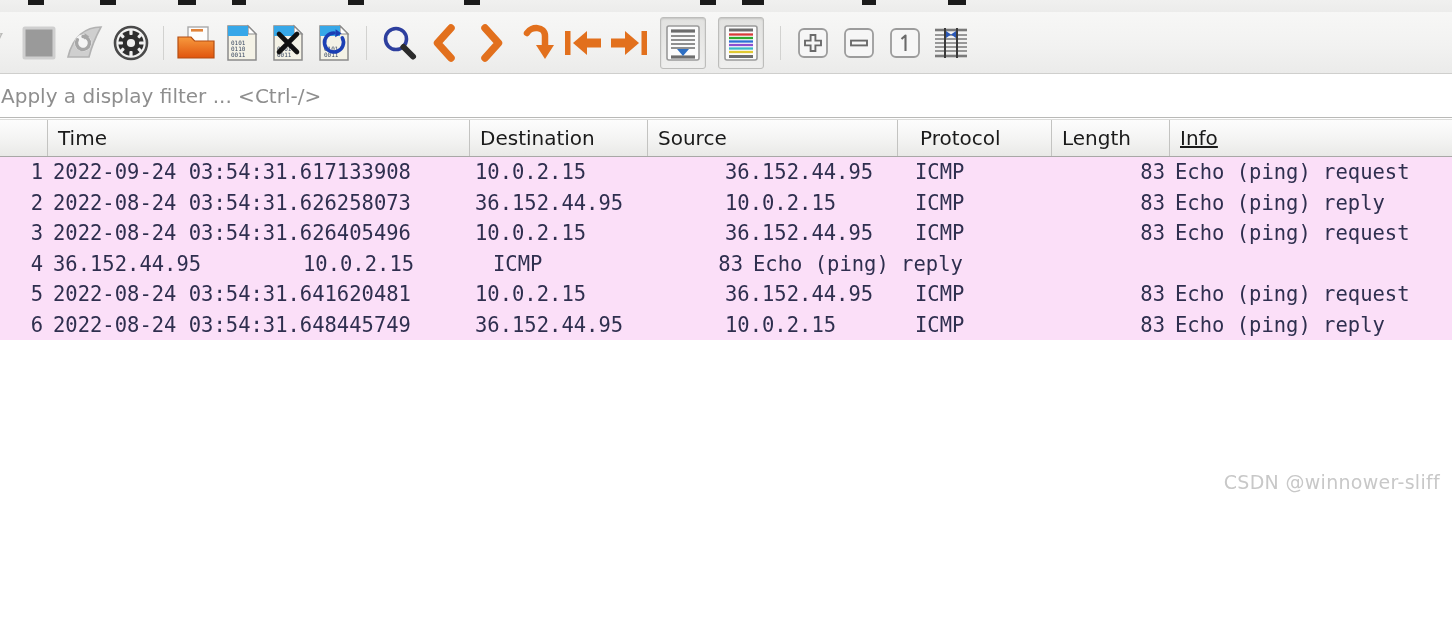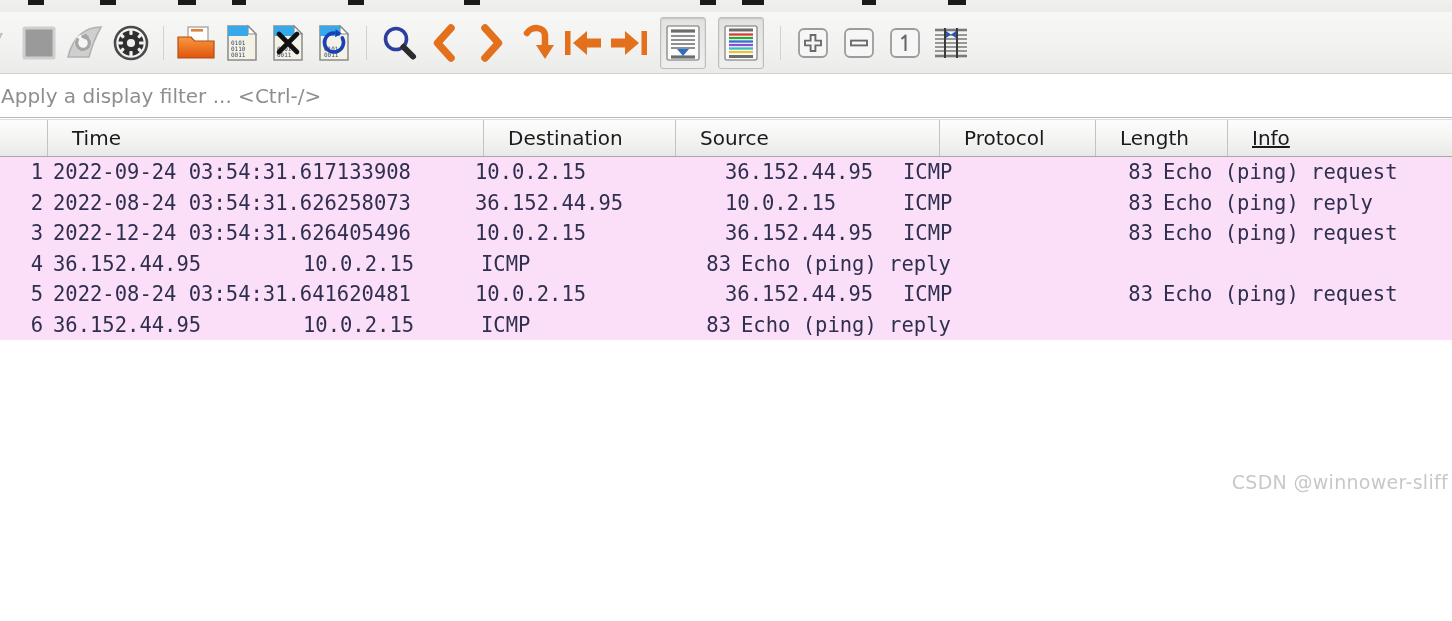--- a/index.html
+++ b/index.html
@@ -60,21 +60,20 @@
   
   .packet-list {
     position:absolute; left:0; top:119px; width:1452px; height:502px;
     background:#ffffff; overflow:hidden;
   }
   .plist-header {
     display:flex; height:38px; width:1452px;
     background: linear-gradient(#fdfdfd 0%, #f4f4f3 52%, #e9e9e7 100%);
     border-bottom:1px solid #a8a8a6;
     border-top:1px solid #dcdcda;
-    gap:14px;
   }
   .hcell {
     height:100%;
     display:flex; align-items:center;
     font-size:20px; color:#1a1a1a;
     padding-left:10px;
     border-right:1px solid #c3c3c1;
     white-space:nowrap; overflow:hidden;
     flex:0 0 auto;
   }
@@ -89,27 +88,27 @@
   .pcell { flex:0 0 auto; white-space:pre; overflow:hidden; }
   .pcell.last { flex:1 1 auto; }
   .a-right { text-align:right; padding-right:5px; }
   .a-left  { text-align:left;  padding-left:5px; }
 
   
   .c-no    { width:48px; }
   .c-time  { width:422px; }
   .c-src   { width:250px; }
   .c-dst   { width:178px; }
-  .c-proto { width:142px; }
+  .c-proto { width:142px;margin-left:12px; }
   .c-len   { width:118px; }
   .c-info  { width:294px; }
 
   
   .watermark {
-    position:absolute; right:4px; bottom:8px;
+    position:absolute; right:12px; bottom:8px;
     font-family:"DejaVu Sans", sans-serif;
     font-size:19px; color:#c8c8c8; letter-spacing:.3px;
     user-select:none;
   }
 </style>
 </head>
 <body>
 
 <div id="app">
 
@@ -371,21 +370,21 @@
           <div class="pcell c-no a-right">2</div>
           <div class="pcell c-time a-left">2022-08-24 03:54:31.626258073</div>
           <div class="pcell c-src a-left">36.152.44.95</div>
           <div class="pcell c-dst a-left">10.0.2.15</div>
           <div class="pcell c-proto a-left">ICMP</div>
           <div class="pcell c-len a-right">83</div>
           <div class="pcell c-info a-left last">Echo (ping) reply</div>
         </div>
         <div class="prow" style="background: rgb(251, 223, 248);">
           <div class="pcell c-no a-right">3</div>
-          <div class="pcell c-time a-left">2022-12-24 03:54:31.626405496</div>
+          <div class="pcell c-time a-left">2022-08-24 03:54:31.626405496</div>
           <div class="pcell c-src a-left">10.0.2.15</div>
           <div class="pcell c-dst a-left">36.152.44.95</div>
           <div class="pcell c-proto a-left">ICMP</div>
           <div class="pcell c-len a-right">83</div>
           <div class="pcell c-info a-left last">Echo (ping) request</div>
         </div>
         <div class="prow" style="background: rgb(251, 223, 248);">
           <div class="pcell c-no a-right">4</div>
           <div class="pcell c-src a-left">36.152.44.95</div>
           <div class="pcell c-dst a-left">10.0.2.15</div>
@@ -397,20 +396,21 @@
           <div class="pcell c-no a-right">5</div>
           <div class="pcell c-time a-left">2022-08-24 03:54:31.641620481</div>
           <div class="pcell c-src a-left">10.0.2.15</div>
           <div class="pcell c-dst a-left">36.152.44.95</div>
           <div class="pcell c-proto a-left">ICMP</div>
           <div class="pcell c-len a-right">83</div>
           <div class="pcell c-info a-left last">Echo (ping) request</div>
         </div>
         <div class="prow" style="background: rgb(251, 223, 248);">
           <div class="pcell c-no a-right">6</div>
+          <div class="pcell c-time a-left">2022-08-24 03:54:31.648445749</div>
           <div class="pcell c-src a-left">36.152.44.95</div>
           <div class="pcell c-dst a-left">10.0.2.15</div>
           <div class="pcell c-proto a-left">ICMP</div>
           <div class="pcell c-len a-right">83</div>
           <div class="pcell c-info a-left last">Echo (ping) reply</div>
         </div>
       </div>
   </div>
 
   <div class="watermark">CSDN @winnower-sliff</div>

